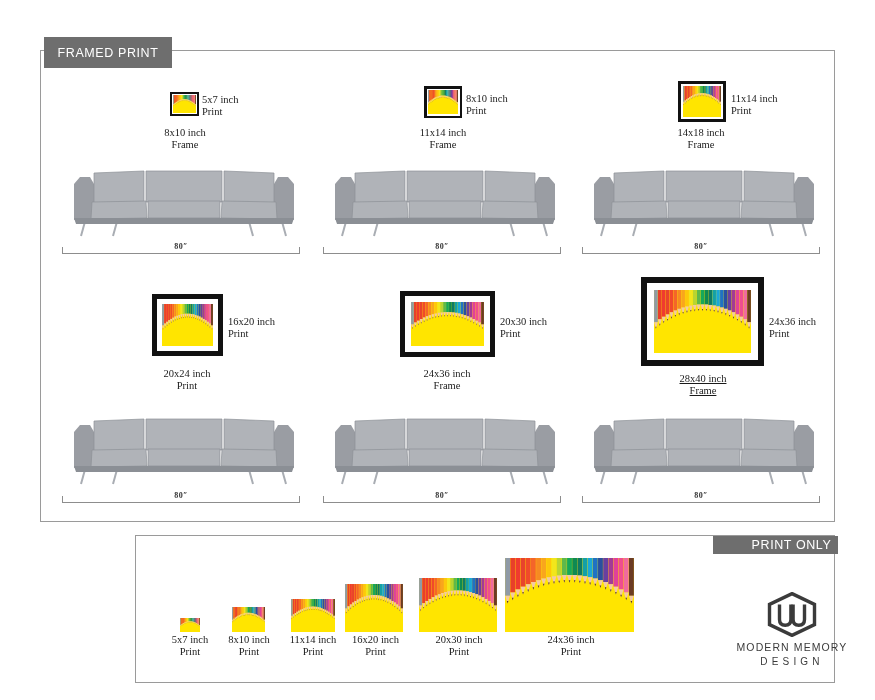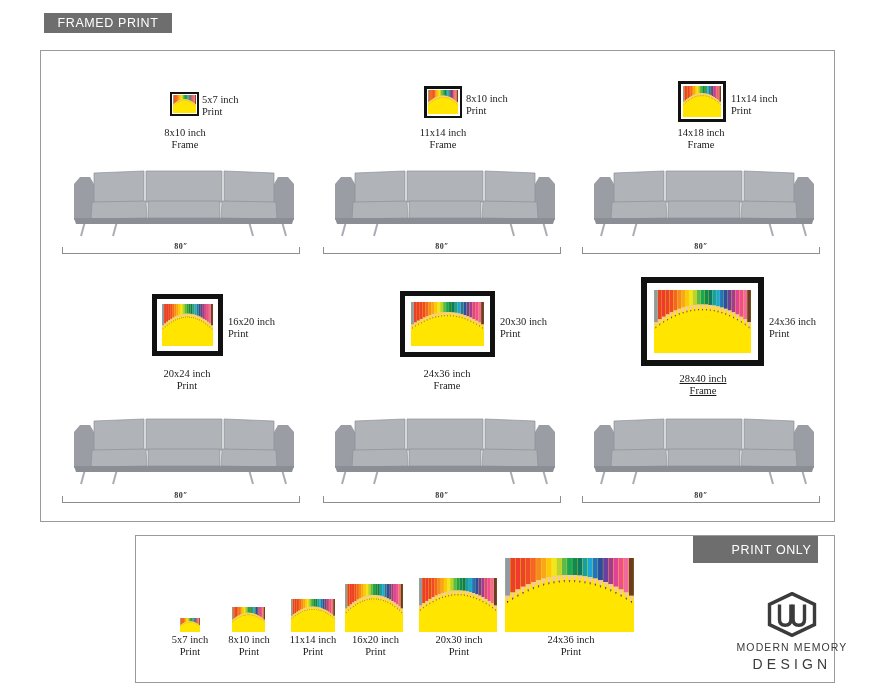--- a/index.html
+++ b/index.html
@@ -30,25 +30,25 @@
     background: #6e6e6e;
     color: #ffffff;
     font-family: "Liberation Sans", sans-serif;
     font-size: 12.5px;
     letter-spacing: 0.6px;
     display: flex;
     align-items: center;
     box-sizing: border-box;
   }
   #framed-tab {
-    left: 44px; top: 13px; width: 128px; height: 20px;
+    left: 44px; top: 37px; width: 128px; height: 31px;
     justify-content: center;
   }
   #printonly-tab {
-    left: 693px; top: 536px; width: 125px; height: 27px;
+    left: 713px; top: 536px; width: 125px; height: 18px;
     justify-content: center;
     padding-left: 32px;
   }
 
   
   .art {
     position: relative;
     background: #ffe500;
     overflow: hidden;
     display: block;
@@ -128,21 +128,21 @@
     align-items: center; justify-content: flex-start;
   }
   #logo-mark { display:block; }
   .logo-t1 {
     font-family: "Liberation Sans", sans-serif;
     font-size: 10.5px; color: #3b3b3b;
     letter-spacing: 1.1px; margin-top: 4px;
   }
   .logo-t2 {
     font-family: "Liberation Sans", sans-serif;
-    font-size: 14px; color: #3b3b3b;
+    font-size: 10px; color: #3b3b3b;
     letter-spacing: 4.2px; margin-top: 3px;
   }
 </style>
 </head>
 <body>
 
 <div class="page">
 
   <div class="panel" id="framed-panel"></div>
   <div class="panel-tab" id="framed-tab">FRAMED PRINT</div>

